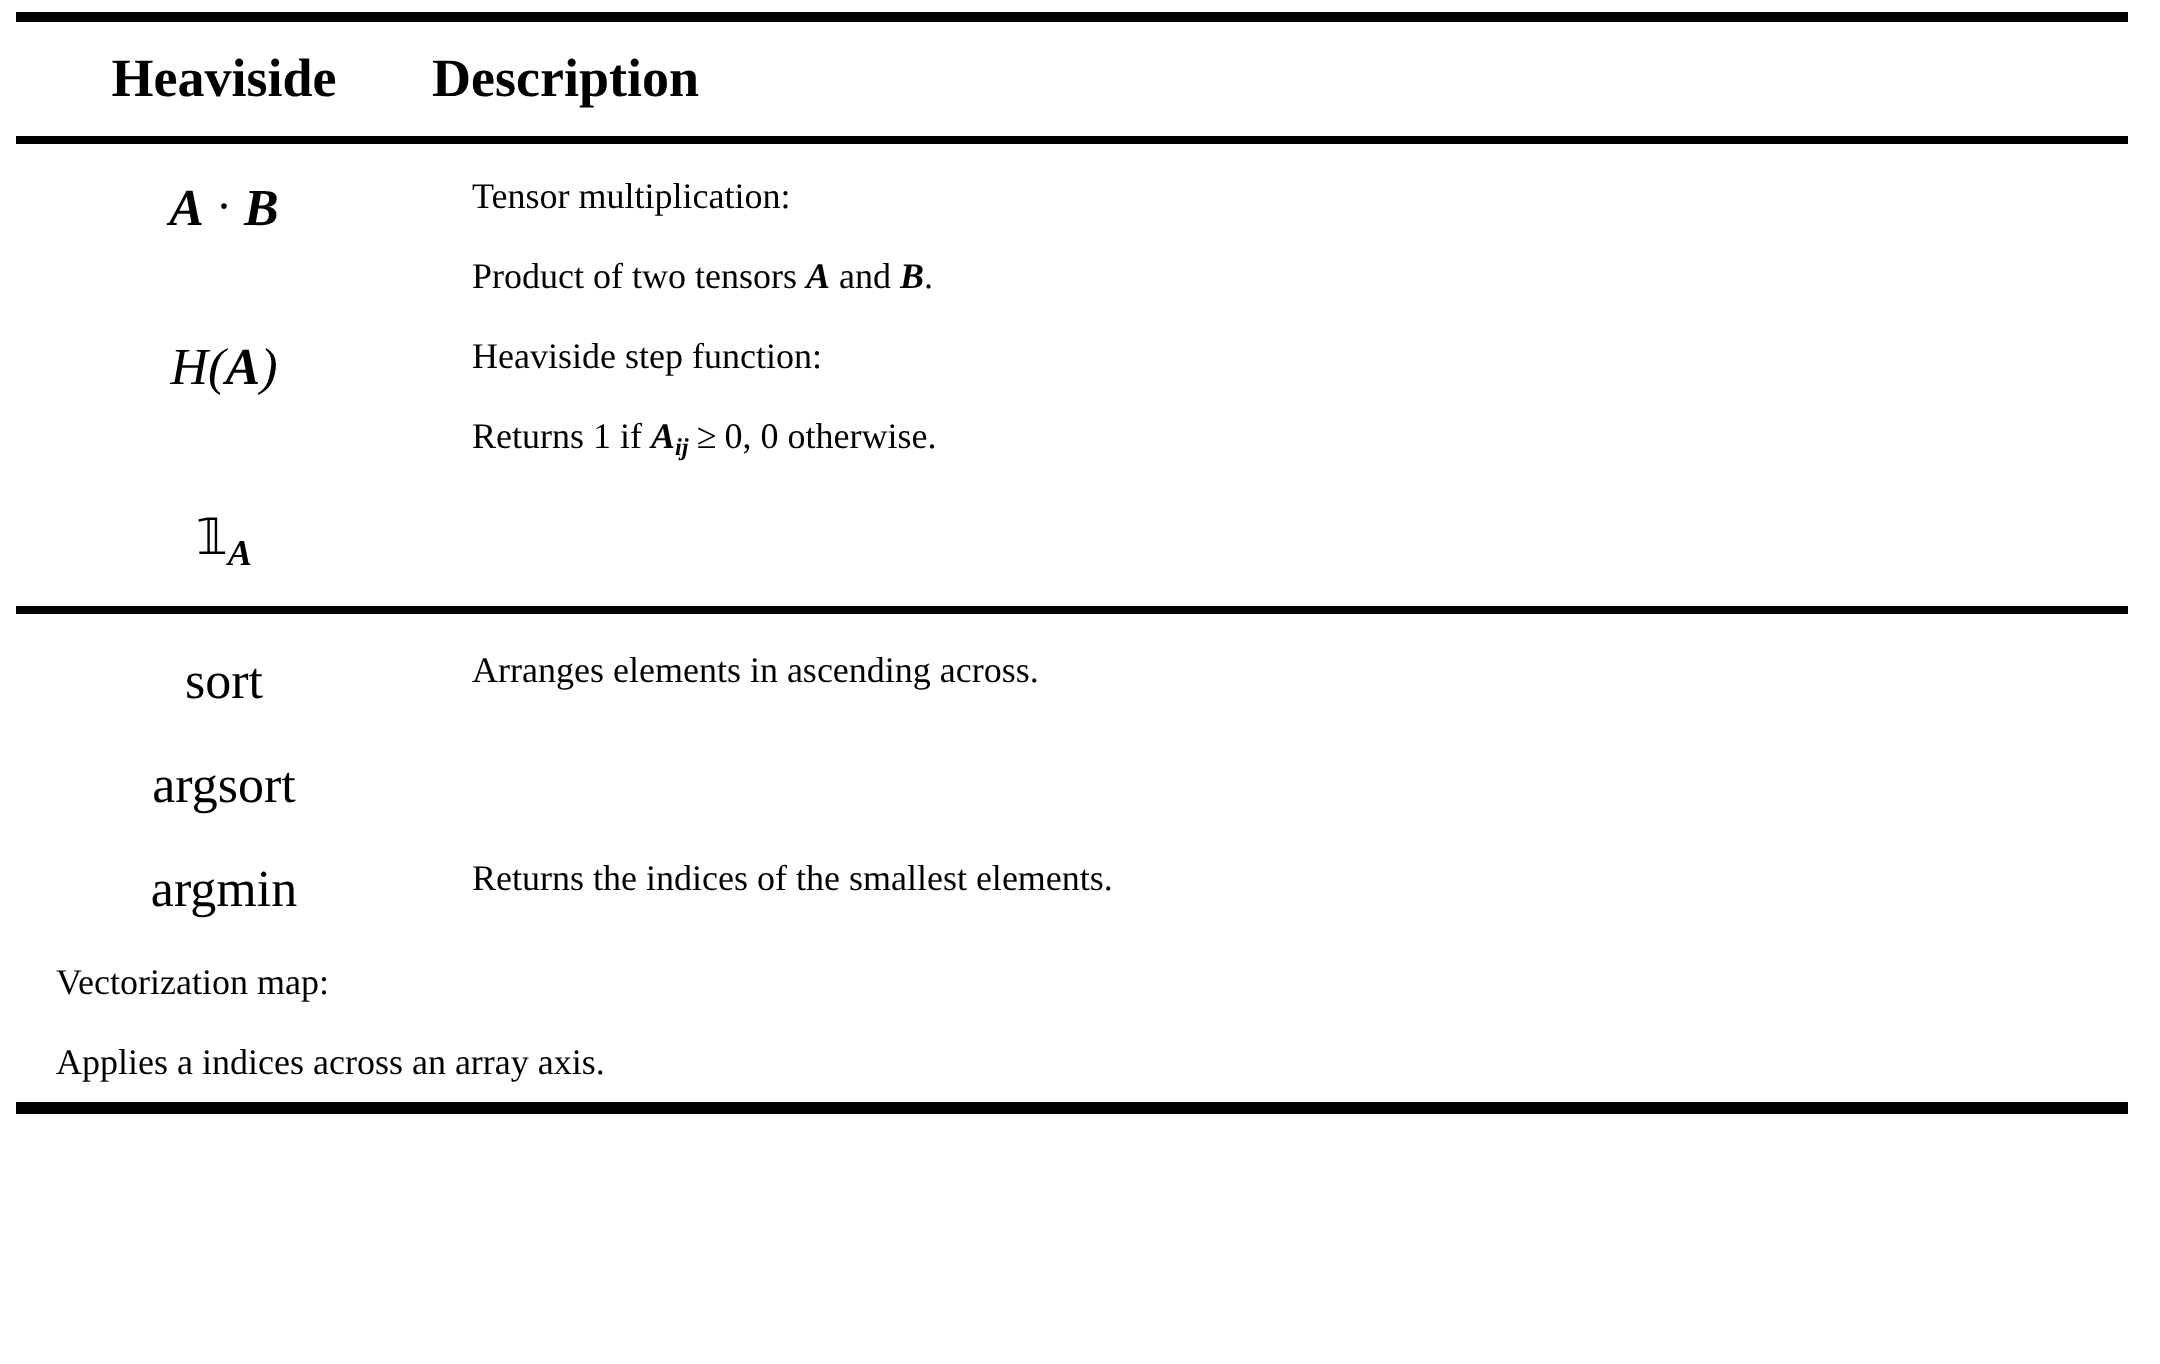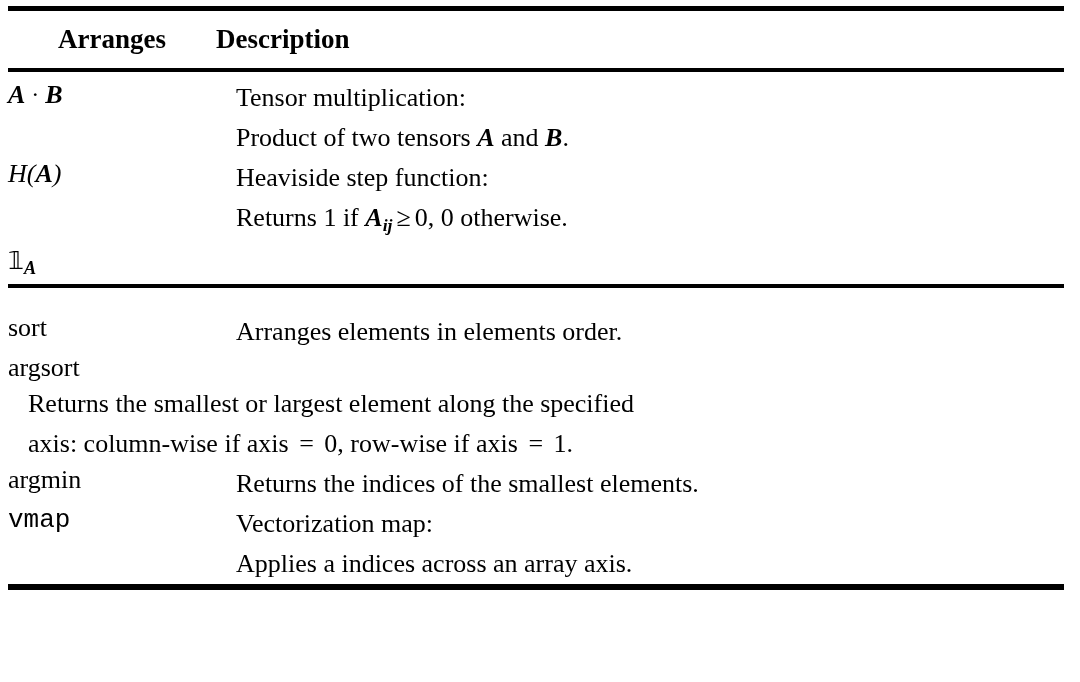--- a/index.html
+++ b/index.html
@@ -55,38 +55,38 @@
     font-size: 27px;
   }
   .header-row .col-desc {
     text-align: left;
     padding-left: 0;
     padding-right: 68px;
   }
 
   
   .section { padding-top: 6px; }
-  .section-b { padding-top: 24px; }
+  .section-b { padding-top: 8px; }
 
   .row {
     display: flex;
     align-items: flex-start;
   }
   .row .op-cell {
     width: 208px;
     flex: 0 0 208px;
-    text-align: left;
+    text-align: center;
     font-size: 26px;
-    line-height: 32px;
+    line-height: 52px;
     white-space: nowrap;
   }
   .row .desc-cell {
     flex: 1 1 auto;
     padding-left: 20px;
-    font-size: 26px;
+    font-size: 18px;
     line-height: 40px;
   }
   .desc-line { display: block; white-space: nowrap; }
 
   
   .mathit {
     font-family: "Liberation Serif", "DejaVu Serif", serif;
     font-style: italic;
   }
   .mbf {
@@ -124,21 +124,21 @@
   .num { font-style: normal; }
 </style>
 </head>
 <body>
 
 <div class="table-wrap">
 
   <div class="rule rule-top"></div>
 
   <div class="header-row">
-    <div class="col-op">Arranges</div>
+    <div class="col-op">Heaviside</div>
     <div class="col-desc">Description</div>
   </div>
 
   <div class="rule rule-header"></div>
 
   <div class="section">
 
     <div class="row">
       <div class="op-cell">
         <span class="mbf">A</span><span class="op-sym op-dot">·</span><span class="mbf">B</span>
@@ -170,44 +170,39 @@
 
   </div>
 
   <div class="rule rule-mid"></div>
 
   <div class="section section-b">
 
     <div class="row">
       <div class="op-cell">sort</div>
       <div class="desc-cell">
-        <span class="desc-line">Arranges elements in elements order.</span>
+        <span class="desc-line">Arranges elements in ascending across.</span>
       </div>
     </div>
 
     <div class="row">
       <div class="op-cell">argsort</div>
     </div>
 
     <div class="row">
-      <div class="desc-cell">
-        <span class="desc-line">Returns the smallest or largest element along the specified</span>
-        <span class="desc-line">axis: column-wise if axis <span class="rel">=</span> <span class="num">0</span>, row-wise if axis <span class="rel">=</span> <span class="num">1</span>.</span>
-      </div>
     </div>
 
     <div class="row">
       <div class="op-cell">argmin</div>
       <div class="desc-cell">
         <span class="desc-line">Returns the indices of the smallest elements.</span>
       </div>
     </div>
 
     <div class="row">
-      <div class="op-cell mono">vmap</div>
       <div class="desc-cell">
         <span class="desc-line">Vectorization map:</span>
         <span class="desc-line">Applies a indices across an array axis.</span>
       </div>
     </div>
 
   </div>
 
   <div class="rule rule-bottom"></div>
 

